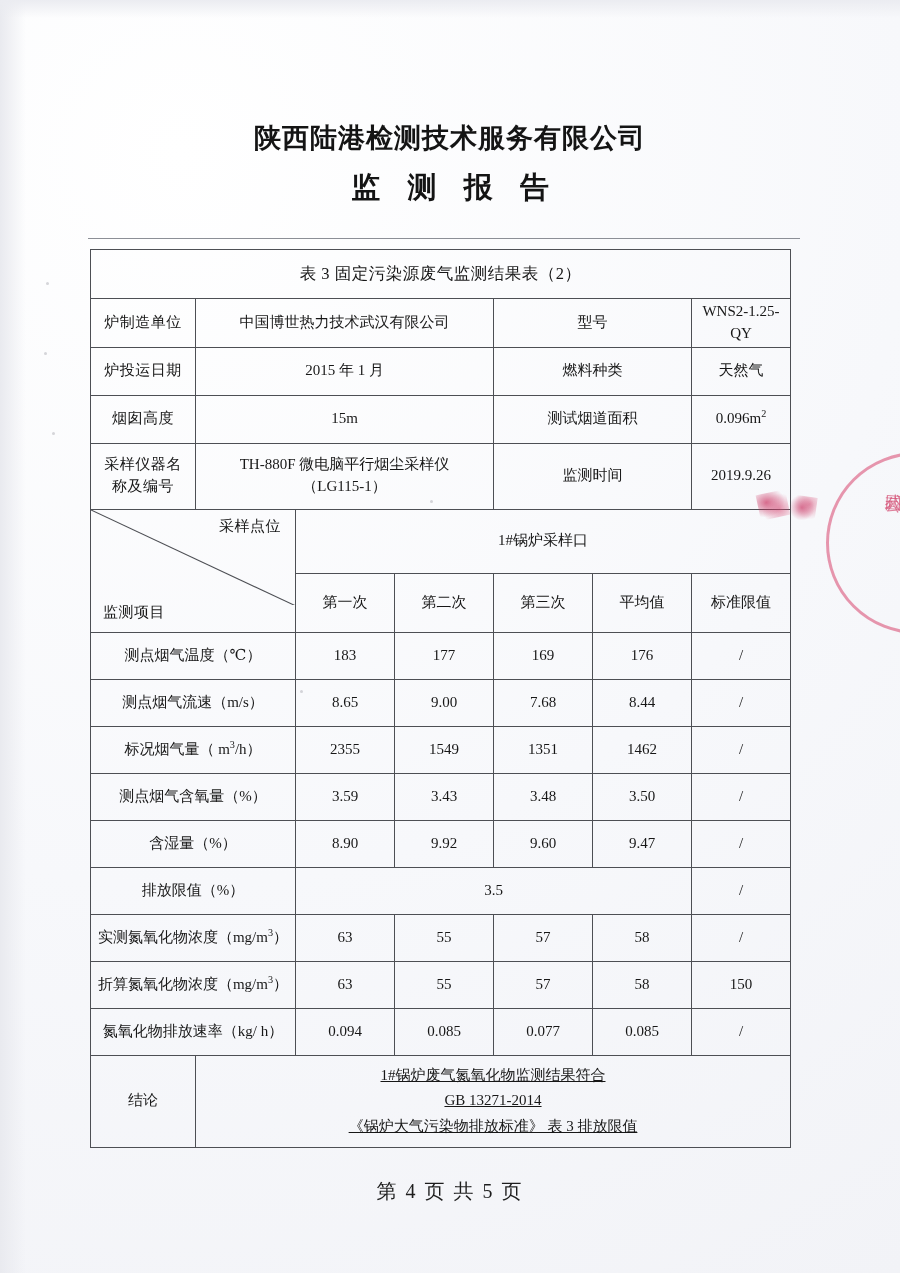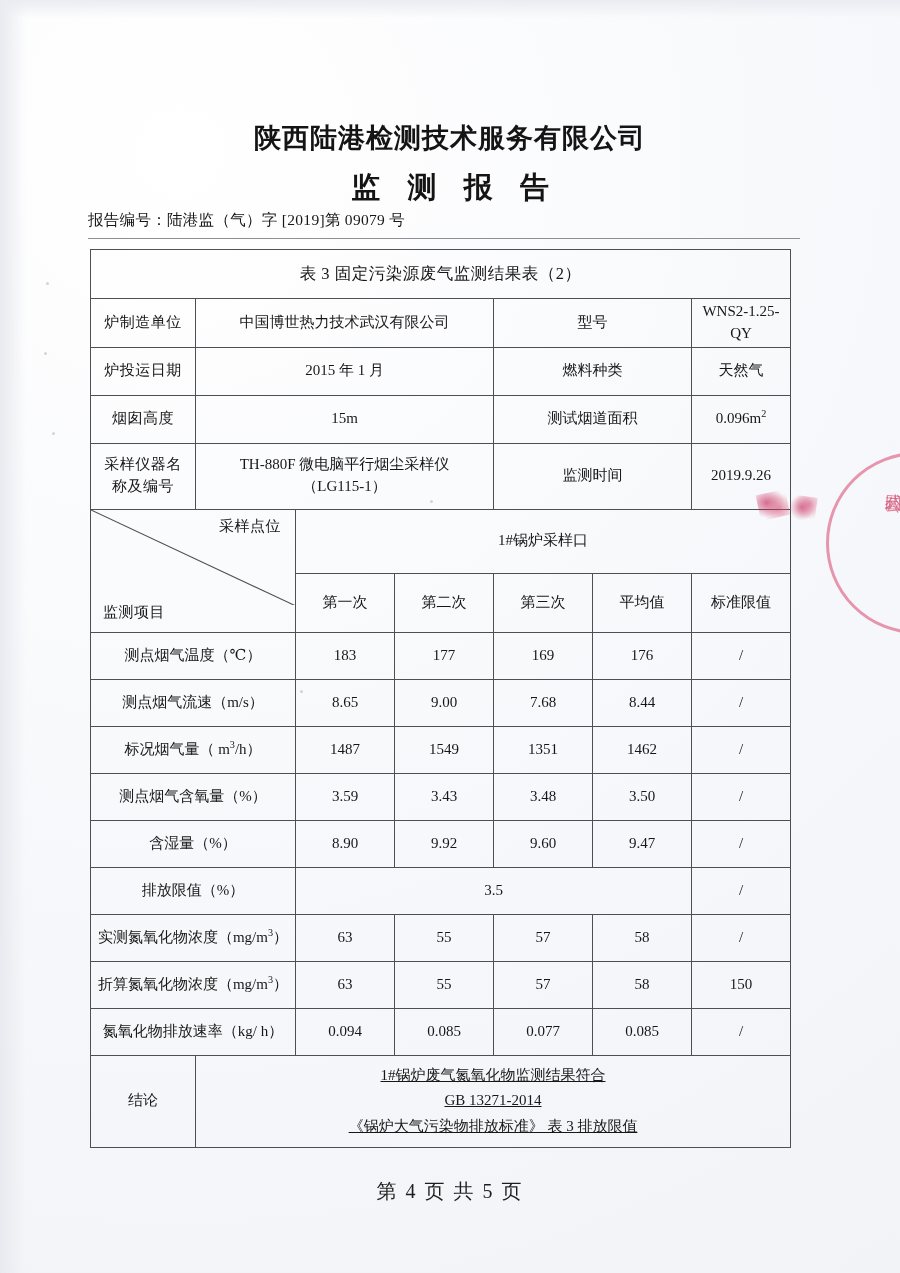--- a/index.html
+++ b/index.html
@@ -214,21 +214,20 @@
 <body>
 
 <div class="paper"></div>
 <div class="scan-edge-left"></div>
 <div class="scan-edge-top"></div>
 
 <div class="content">
 
   <div class="doc-title">陕西陆港检测技术服务有限公司</div>
   <div class="doc-subtitle">监 测 报 告</div>
-  <div class="report-no">报告编号：陆港监（气）字 [2019]第 09079 号</div>
   <div class="header-rule"></div>
 
   <div class="tbl-wrap">
     <table class="report">
       <colgroup>
         <col style="width:105px">
         <col style="width:100px">
         <col style="width:99px">
         <col style="width:99px">
         <col style="width:99px">
@@ -307,21 +306,21 @@
           <td colspan="2">测点烟气流速（m/s）</td>
           <td>8.65</td>
           <td>9.00</td>
           <td>7.68</td>
           <td>8.44</td>
           <td>/</td>
         </tr>
 
         <tr class="r-data">
           <td colspan="2" class="nowrap"><span>标况烟气量（ m</span><sup>3</sup><span>/h）</span></td>
-          <td>1487</td>
+          <td>2355</td>
           <td>1549</td>
           <td>1351</td>
           <td>1462</td>
           <td>/</td>
         </tr>
 
         <tr class="r-data">
           <td colspan="2">测点烟气含氧量（%）</td>
           <td>3.59</td>
           <td>3.43</td>

